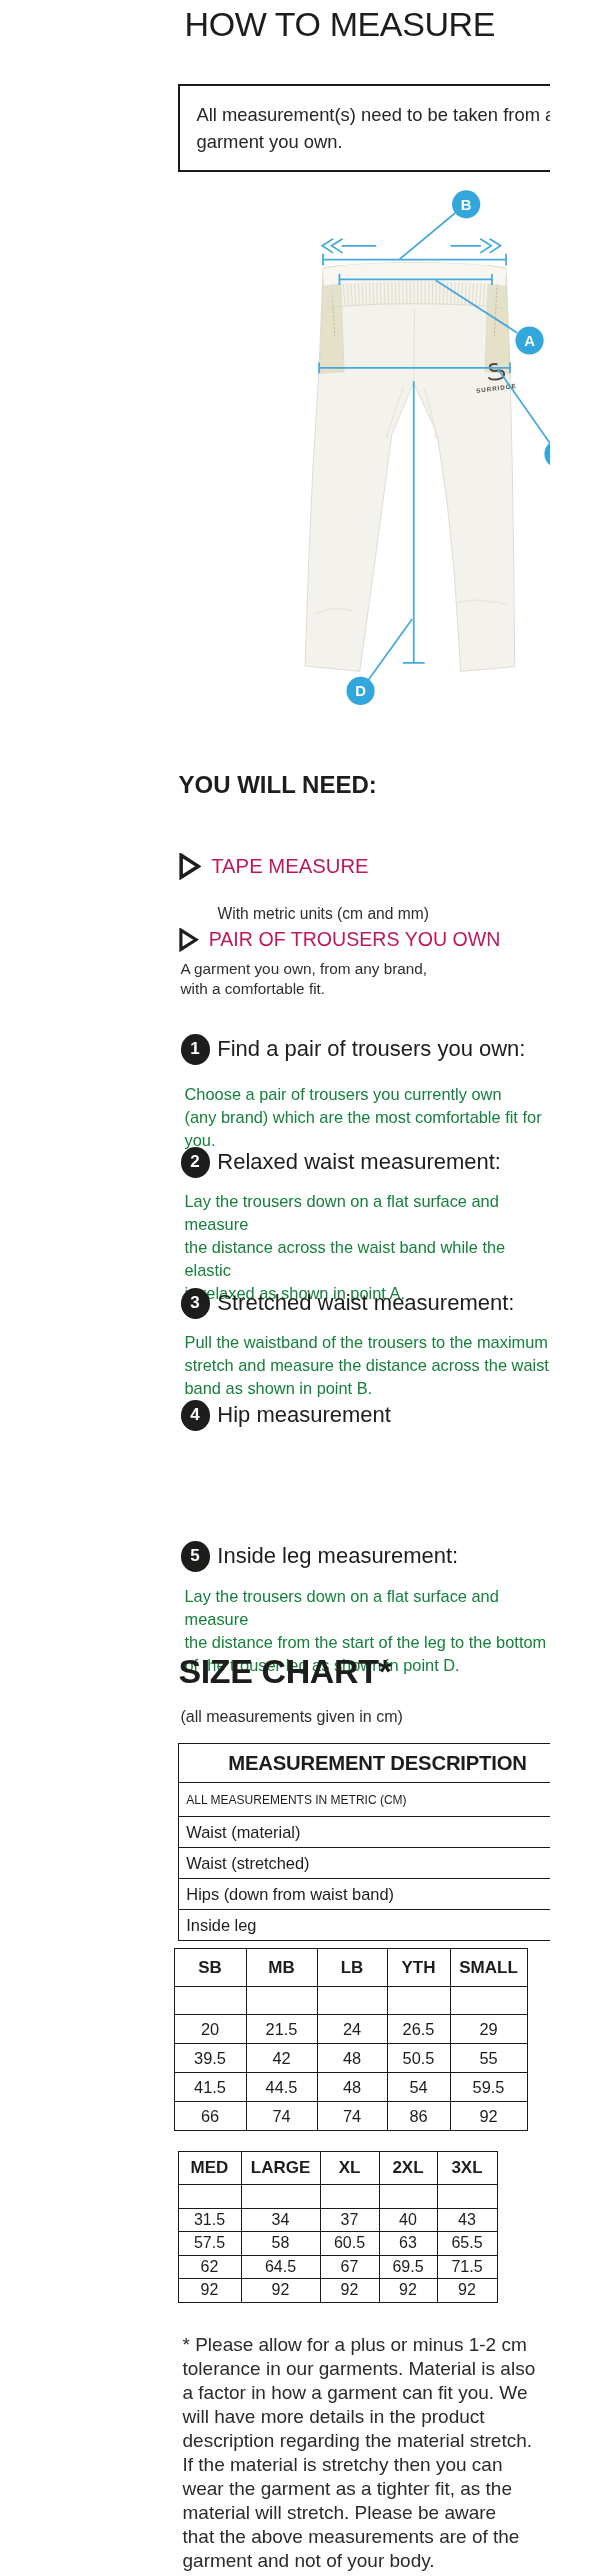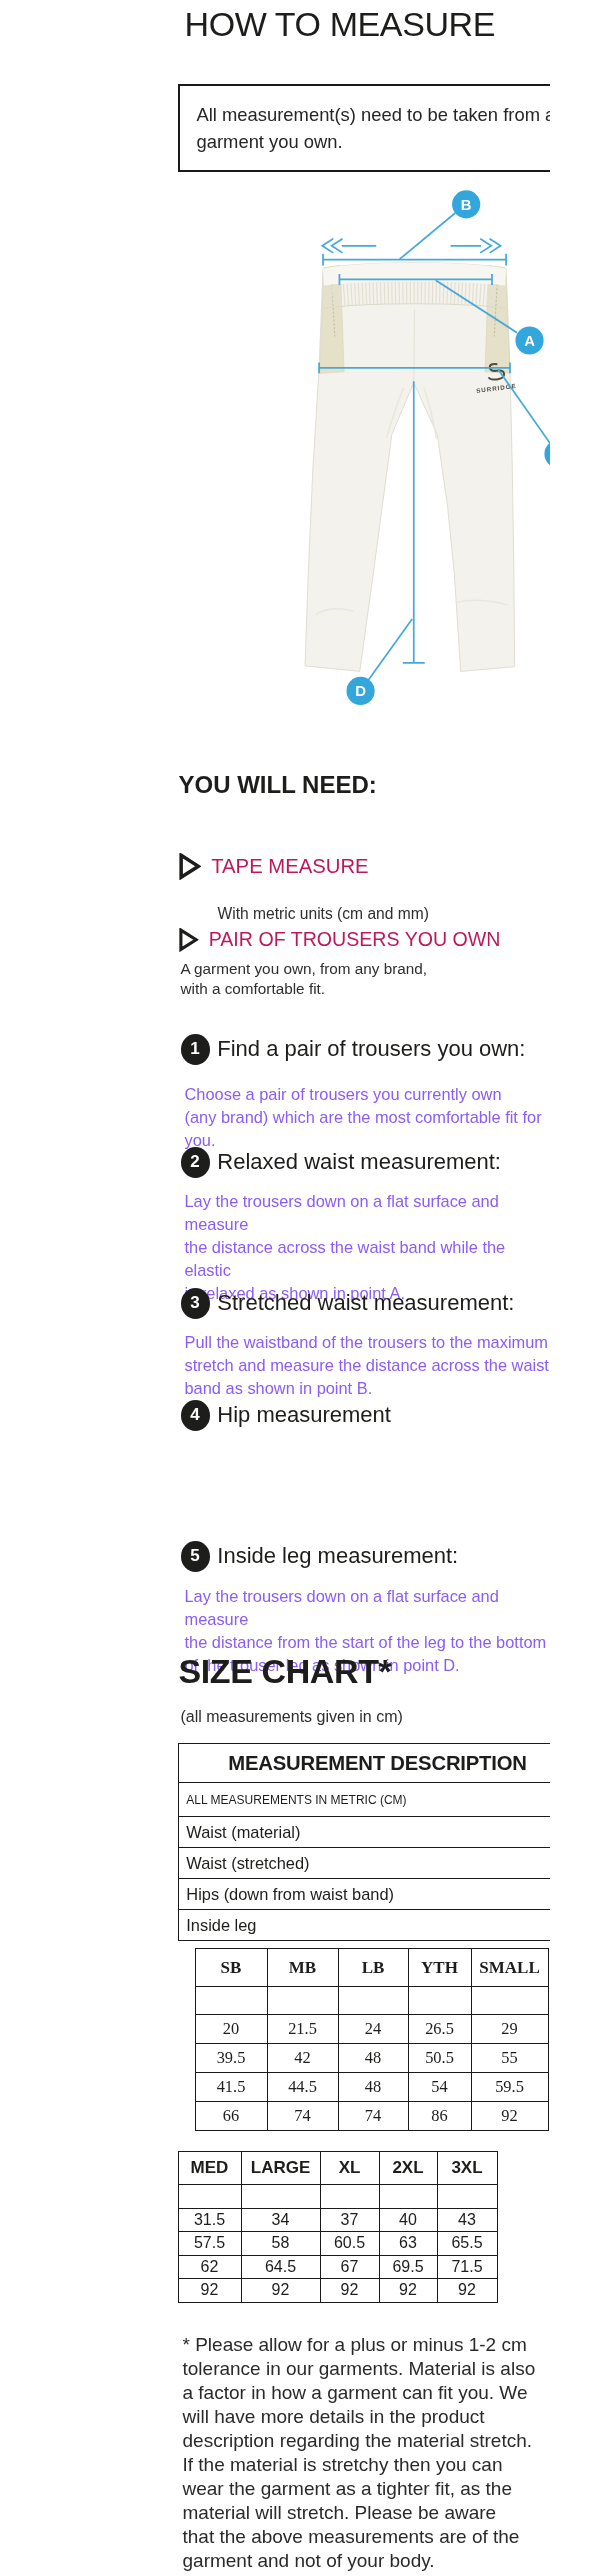--- a/index.html
+++ b/index.html
@@ -20,37 +20,37 @@
   .need-item { display:flex; align-items:center; gap:10.2px; }
   .need-item .tri { flex:0 0 auto; display:block; }
   .need-label { font-size:20.3px; white-space:nowrap; color:#be185d; }
   .need-label.small { font-size:19.6px; }
   .need-sub { font-size:15.6px; line-height:20.3px; color:#2e2e2e; white-space:pre-line; }
 
   .step-head { display:flex; align-items:center; gap:7.8px; left:131px; }
   .step-badge { flex:0 0 auto; width:29px; height:30.5px; background:#1d1d1b; border-radius:50%;
                 color:#fff; font-weight:bold; font-size:17px; display:flex; align-items:center; justify-content:center; }
   .step-heading { font-size:22px; color:#1d1d1b; white-space:nowrap; }
-  .step-body { left:135px; font-size:16.4px; line-height:23px; color:#8b5cf6; white-space:pre-line; }
+  .step-body { left:135px; font-size:16.4px; line-height:23px; color:#15803d; white-space:pre-line; }
 
   .sc-heading { left:129px; top:1652px; font-size:34px; letter-spacing:-0.4px; white-space:nowrap; }
   .sc-sub { left:131px; top:1708px; font-size:16px; color:#2e2e2e; white-space:nowrap; }
 
   table { border-collapse:collapse; }
   td { border:1.6px solid #1a1a1a; font-size:16.4px; color:#1d1d1b; }
 
   .desc-table { left:128px; top:1743px; width:400px; table-layout:fixed; }
   .desc-table td { padding-left:7.8px; text-align:left; }
   .desc-table .dt-header { height:39px; font-weight:bold; font-size:20.3px; text-align:center; padding-left:0; letter-spacing:-0.2px; }
   .desc-table .dt-sub { height:34px; font-weight:normal; font-size:12px; }
   .desc-table .dt-row { height:31px; font-size:16.4px; }
 
   .size-table td { text-align:center; }
   .size-table .st-head td { font-weight:bold; }
-  .t1 { left:145px; top:1948px;font-family:Liberation Serif, serif; }
+  .t1 { left:124px; top:1948px; }
   .t1 .st-head td { height:38px; font-size:17px; }
   .t1 .st-empty td { height:28px; }
   .t1 .st-row td { height:29px; font-size:16.4px; }
   .t2 { left:128px; top:2151px; }
   .t2 .st-head td { height:33px; font-size:17px; }
   .t2 .st-empty td { height:23.5px; }
   .t2 .st-row td { height:23.5px; font-size:16px; }
 
   .disclaimer { left:133px; top:2333px; font-size:19px; line-height:24px; color:#2a2a2a; white-space:pre-line; }
 </style>

